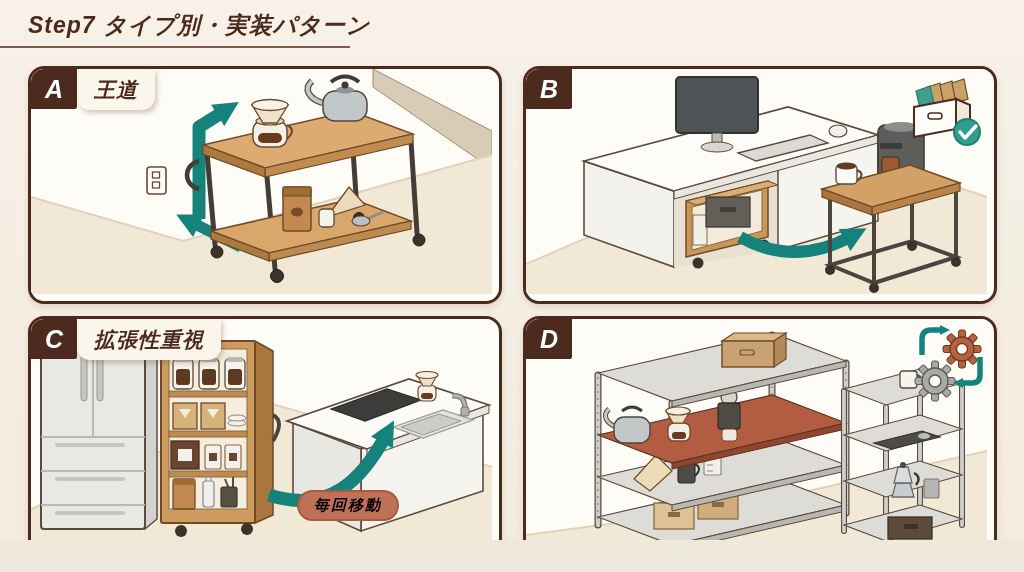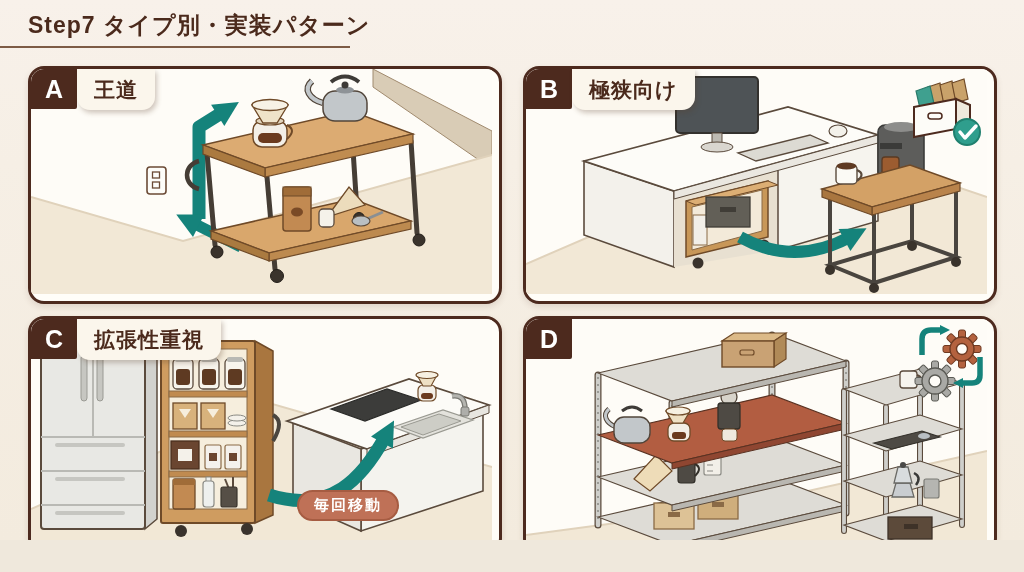--- a/index.html
+++ b/index.html
@@ -1,35 +1,35 @@
 <!DOCTYPE html>
 <html><head>
 <meta charset="utf-8">
 <style>
   html,body{margin:0;padding:0;background:#efe8dc;}
   .page{position:relative;width:1024px;height:540px;overflow:hidden;
     background:linear-gradient(180deg,#f8f1ea 0%,#f6efe5 30%,#f3ebde 100%);
-    font-family:"Liberation Sans","DejaVu Sans",sans-serif;}
+    font-family:"Liberation Sans","DejaVu Sans",sans-serif;font-style:italic;}
   .title{position:absolute;left:28px;top:10px;font-size:23px;font-weight:bold;
     color:#4b2a1c;letter-spacing:1px;white-space:nowrap;}
   .title-underline{position:absolute;left:0;top:46px;width:350px;height:2px;background:#7d5b45;}
   .panel{position:absolute;width:468px;height:232px;background:#fffdf8;
     border:3.5px solid #4d2a1e;border-radius:16px;overflow:hidden;
     box-shadow:0 3px 6px rgba(90,60,40,.14);}
   .panel-a{left:28px;top:66px;}  .panel-b{left:523px;top:66px;}
   .panel-c{left:28px;top:316px;} .panel-d{left:523px;top:316px;}
   .scene{position:absolute;left:0;top:0;width:461px;height:225px;}
   .letter-box{position:absolute;left:0;top:0;width:46px;height:40px;background:#4d2a1e;
     color:#fff;font-size:25px;font-weight:bold;display:flex;align-items:center;justify-content:center;
     border-top-left-radius:11px;border-bottom-right-radius:2px;z-index:3;}
   .label-chip{position:absolute;left:46px;top:0;height:41px;background:#fbf6ec;
     display:flex;align-items:center;padding:0 17px;font-size:21px;font-weight:bold;color:#4b2a1c;
     border-radius:0 0 13px 13px;box-shadow:2px 3px 5px rgba(90,60,40,.28);z-index:3;letter-spacing:1px;}
   .badge{position:absolute;left:266px;top:171px;height:27px;padding:0 15px;
-    background:#bf7157;border:2px solid #a65c42;border-radius:999px;color:#ffffff;
+    background:#bf7157;border:2px solid #a65c42;border-radius:999px;color:#000000;
     font-size:15px;font-weight:bold;display:flex;align-items:center;letter-spacing:2px;z-index:2;}
 </style>
 </head>
 <body>
 
 <div class="page">
   <div class="title">Step7 タイプ別・実装パターン</div>
   <div class="title-underline"></div>
 
   <div class="panel panel-a">
@@ -174,21 +174,20 @@
         <polygon points="40,6 52,2 56,22 44,26" fill="#c9a26a" stroke="#6f4a28" stroke-width="1.2"></polygon>
         <polygon points="4,14 18,9 23,31 9,36" fill="#3fa08f" stroke="#2a7a6a" stroke-width="1.2"></polygon>
         <polygon points="2,30 44,22 44,52 2,60" fill="#fdfcf8" stroke="#4d2a1e" stroke-width="2"></polygon>
         <polygon points="44,22 58,28 58,50 44,52" fill="#efe9dd" stroke="#4d2a1e" stroke-width="2"></polygon>
         <rect x="16" y="36" width="14" height="6" rx="3" fill="none" stroke="#4d2a1e" stroke-width="1.5"></rect>
         <circle cx="55" cy="55" r="13" fill="#2f9e8d" stroke="#20806f" stroke-width="2"></circle>
         <path d="M48,55 l5,6 l11,-12" stroke="#ffffff" stroke-width="3.5" fill="none" stroke-linecap="round" stroke-linejoin="round"></path>
       </g>
     </svg>
     <div class="letter-box">B</div>
-    <div class="label-chip">極狭向け</div>
   </div>
 
   <div class="panel panel-c">
     <svg class="scene" viewBox="0 0 461 225">
       <defs>
           <marker id="ahC" viewBox="0 0 24 24" markerWidth="30" markerHeight="30" refX="7" refY="12" orient="auto" markerUnits="userSpaceOnUse">
             <path d="M2,2 L22,12 L2,22 Z" fill="#15837b"></path>
           </marker>
         </defs>
       <rect width="461" height="225" fill="#fefcf7"></rect>

